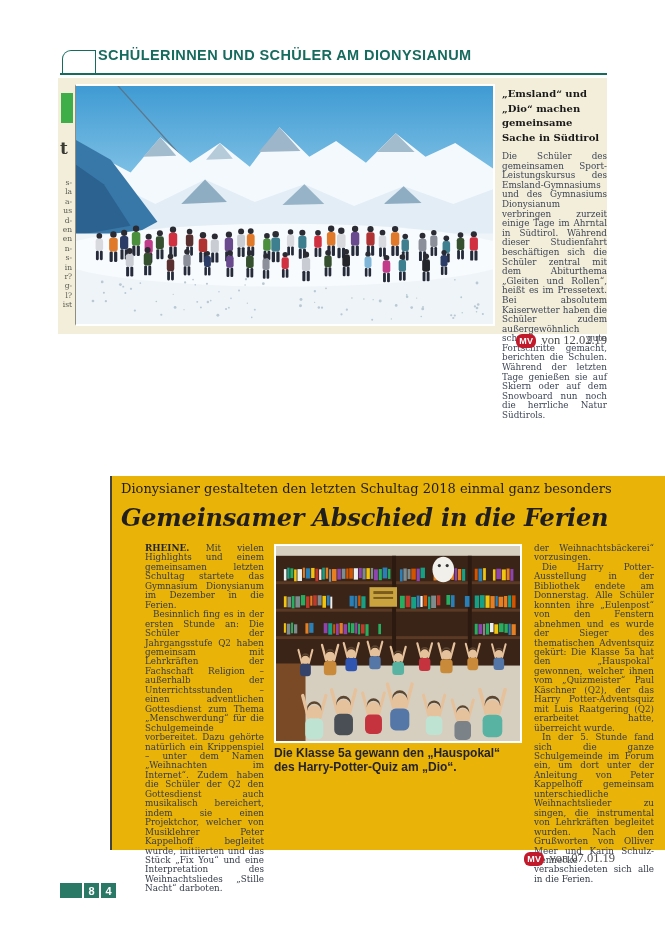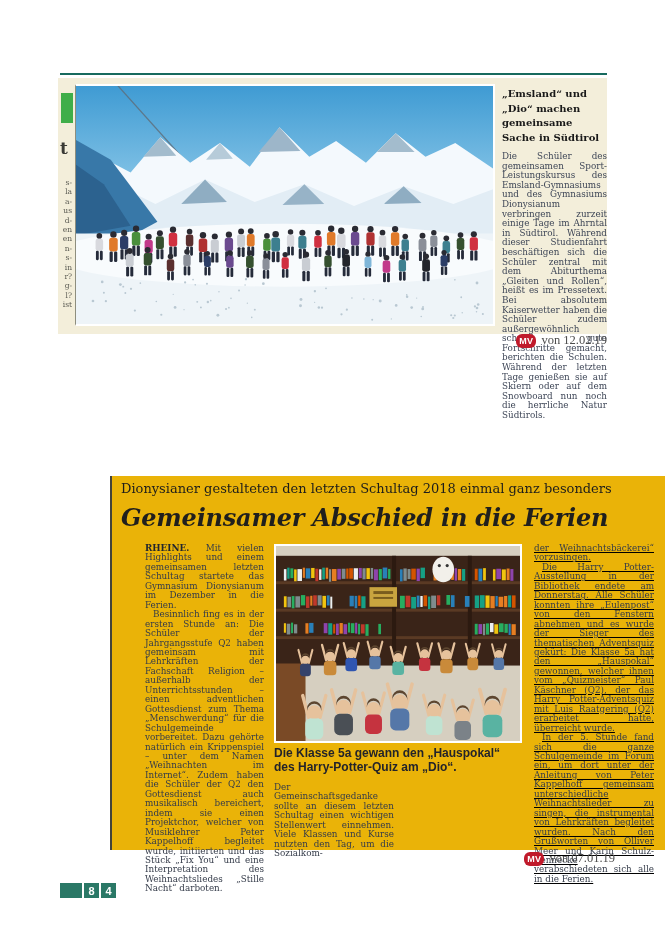--- a/index.html
+++ b/index.html
@@ -41,21 +41,21 @@
 
   
   .clip2{position:absolute;left:110px;top:476px;width:594px;height:374px;background:#eab308;
          border-left:2px solid #43433b;box-sizing:border-box;padding:5px 6px 0 9px;}
   .kicker{font-size:13px;color:#1d1d1b;line-height:16px;}
   .headline{margin:1px 0 6px 0;font-size:24px;line-height:40px;font-weight:bold;color:#201f1d;
             letter-spacing:-.2px;font-style:italic;}
   .body-grid{display:flex;gap:10px;margin-left:24px;}
   .colA{width:119px;flex:none;}
   .colB{width:250px;flex:none;}
-  .colC{width:120px;flex:none;text-decoration:underline;}
+  .colC{width:120px;flex:none;}
   .bodytext p{margin:0;font-size:8.8px;line-height:9.45px;color:#343b49;text-align:justify;hyphens:auto;}
   .bodytext p.indent{text-indent:8px;}
   .lead{font-weight:bold;color:#22262e;}
   .lib-photo{width:248px;height:199px;background:#fff;border:2px solid #fff;box-sizing:border-box;}
   .lib-photo svg{display:block;width:100%;height:100%;}
   .caption{margin:3px 0 9px 0;font-family:"Liberation Sans",sans-serif;font-weight:bold;
            font-size:12px;color:#23232a;}
   .subcols{display:flex;gap:10px;}
   .subcols p{width:120px;}
 
@@ -64,20 +64,24 @@
   .sq{display:inline-flex;align-items:center;justify-content:center;height:15px;background:#2a7866;
       color:#ffffff;font-family:"Liberation Sans",sans-serif;font-weight:bold;font-size:11px;}
   .sq.blank{width:22px;}
   .sq.digit{width:15px;}
 </style>
 </head>
 <body>
 
 <div class="page">
 
+  <div class="header-row">
+    <div class="tab-glyph"></div>
+    <div class="header-title">SCHÜLERINNEN UND SCHÜLER AM DIONYSIANUM</div>
+  </div>
   <div class="header-rule"></div>
 
   <div class="clip1">
     <div class="edge-strip">
       <div class="edge-green"></div>
       <div class="edge-bigletter">t</div>
       <div class="edge-frags">
           <div>s-</div>
           <div>la</div>
           <div>a-</div>
@@ -428,21 +432,20 @@
                 <use href="#p-kid" transform="translate(99.1 189.3) scale(1.23)" style="color: rgb(197, 51, 63);"></use>
                 <use href="#p-kid" transform="translate(125.8 185.4) scale(1.39)" style="color: rgb(85, 119, 168);"></use>
                 <use href="#p-kid" transform="translate(160.7 190.6) scale(1.20)" style="color: rgb(191, 227, 210);"></use>
                 <use href="#p-kid" transform="translate(189.8 195.5) scale(1.20)" style="color: rgb(123, 130, 136);"></use>
                 <use href="#p-kid" transform="translate(220.0 192.2) scale(1.43)" style="color: rgb(89, 179, 162);"></use>
               </g>
           </svg>
         </div>
         <div class="caption">Die Klasse 5a gewann den „Hauspokal“ des Harry-Potter-Quiz am „Dio“.</div>
         <div class="subcols">
-          <p>Der Gemeinschaftsgedanke sollte an diesem letzten Schultag einen wichtigen Stellenwert einnehmen. Viele Klassen und Kurse nutzten den Tag, um die Sozialkom-</p>
         </div>
       </div>
       <div class="colC">
         <p>der Weihnachtsbäckerei“ vorzusingen.</p>
         <p class="indent">Die Harry Potter-Ausstellung in der Bibliothek endete am Donnerstag. Alle Schüler konnten ihre „Eulenpost“ von den Fenstern abnehmen und es wurde der Sieger des thematischen Adventsquiz gekürt: Die Klasse 5a hat den „Hauspokal“ gewonnen, welcher ihnen vom „Quizmeister“ Paul Käschner (Q2), der das Harry Potter-Adventsquiz mit Luis Raatgering (Q2) erarbeitet hatte, überreicht wurde.</p>
         <p class="indent">In der 5. Stunde fand sich die ganze Schulgemeinde im Forum ein, um dort unter der Anleitung von Peter Kappelhoff gemeinsam unterschiedliche Weihnachtslieder zu singen, die instrumental von Lehrkräften begleitet wurden. Nach den Grußworten von Olliver Meer und Karin Schulz-Bennecke verabschiedeten sich alle in die Ferien.</p>
       </div>
     </div>
   </div>
 

